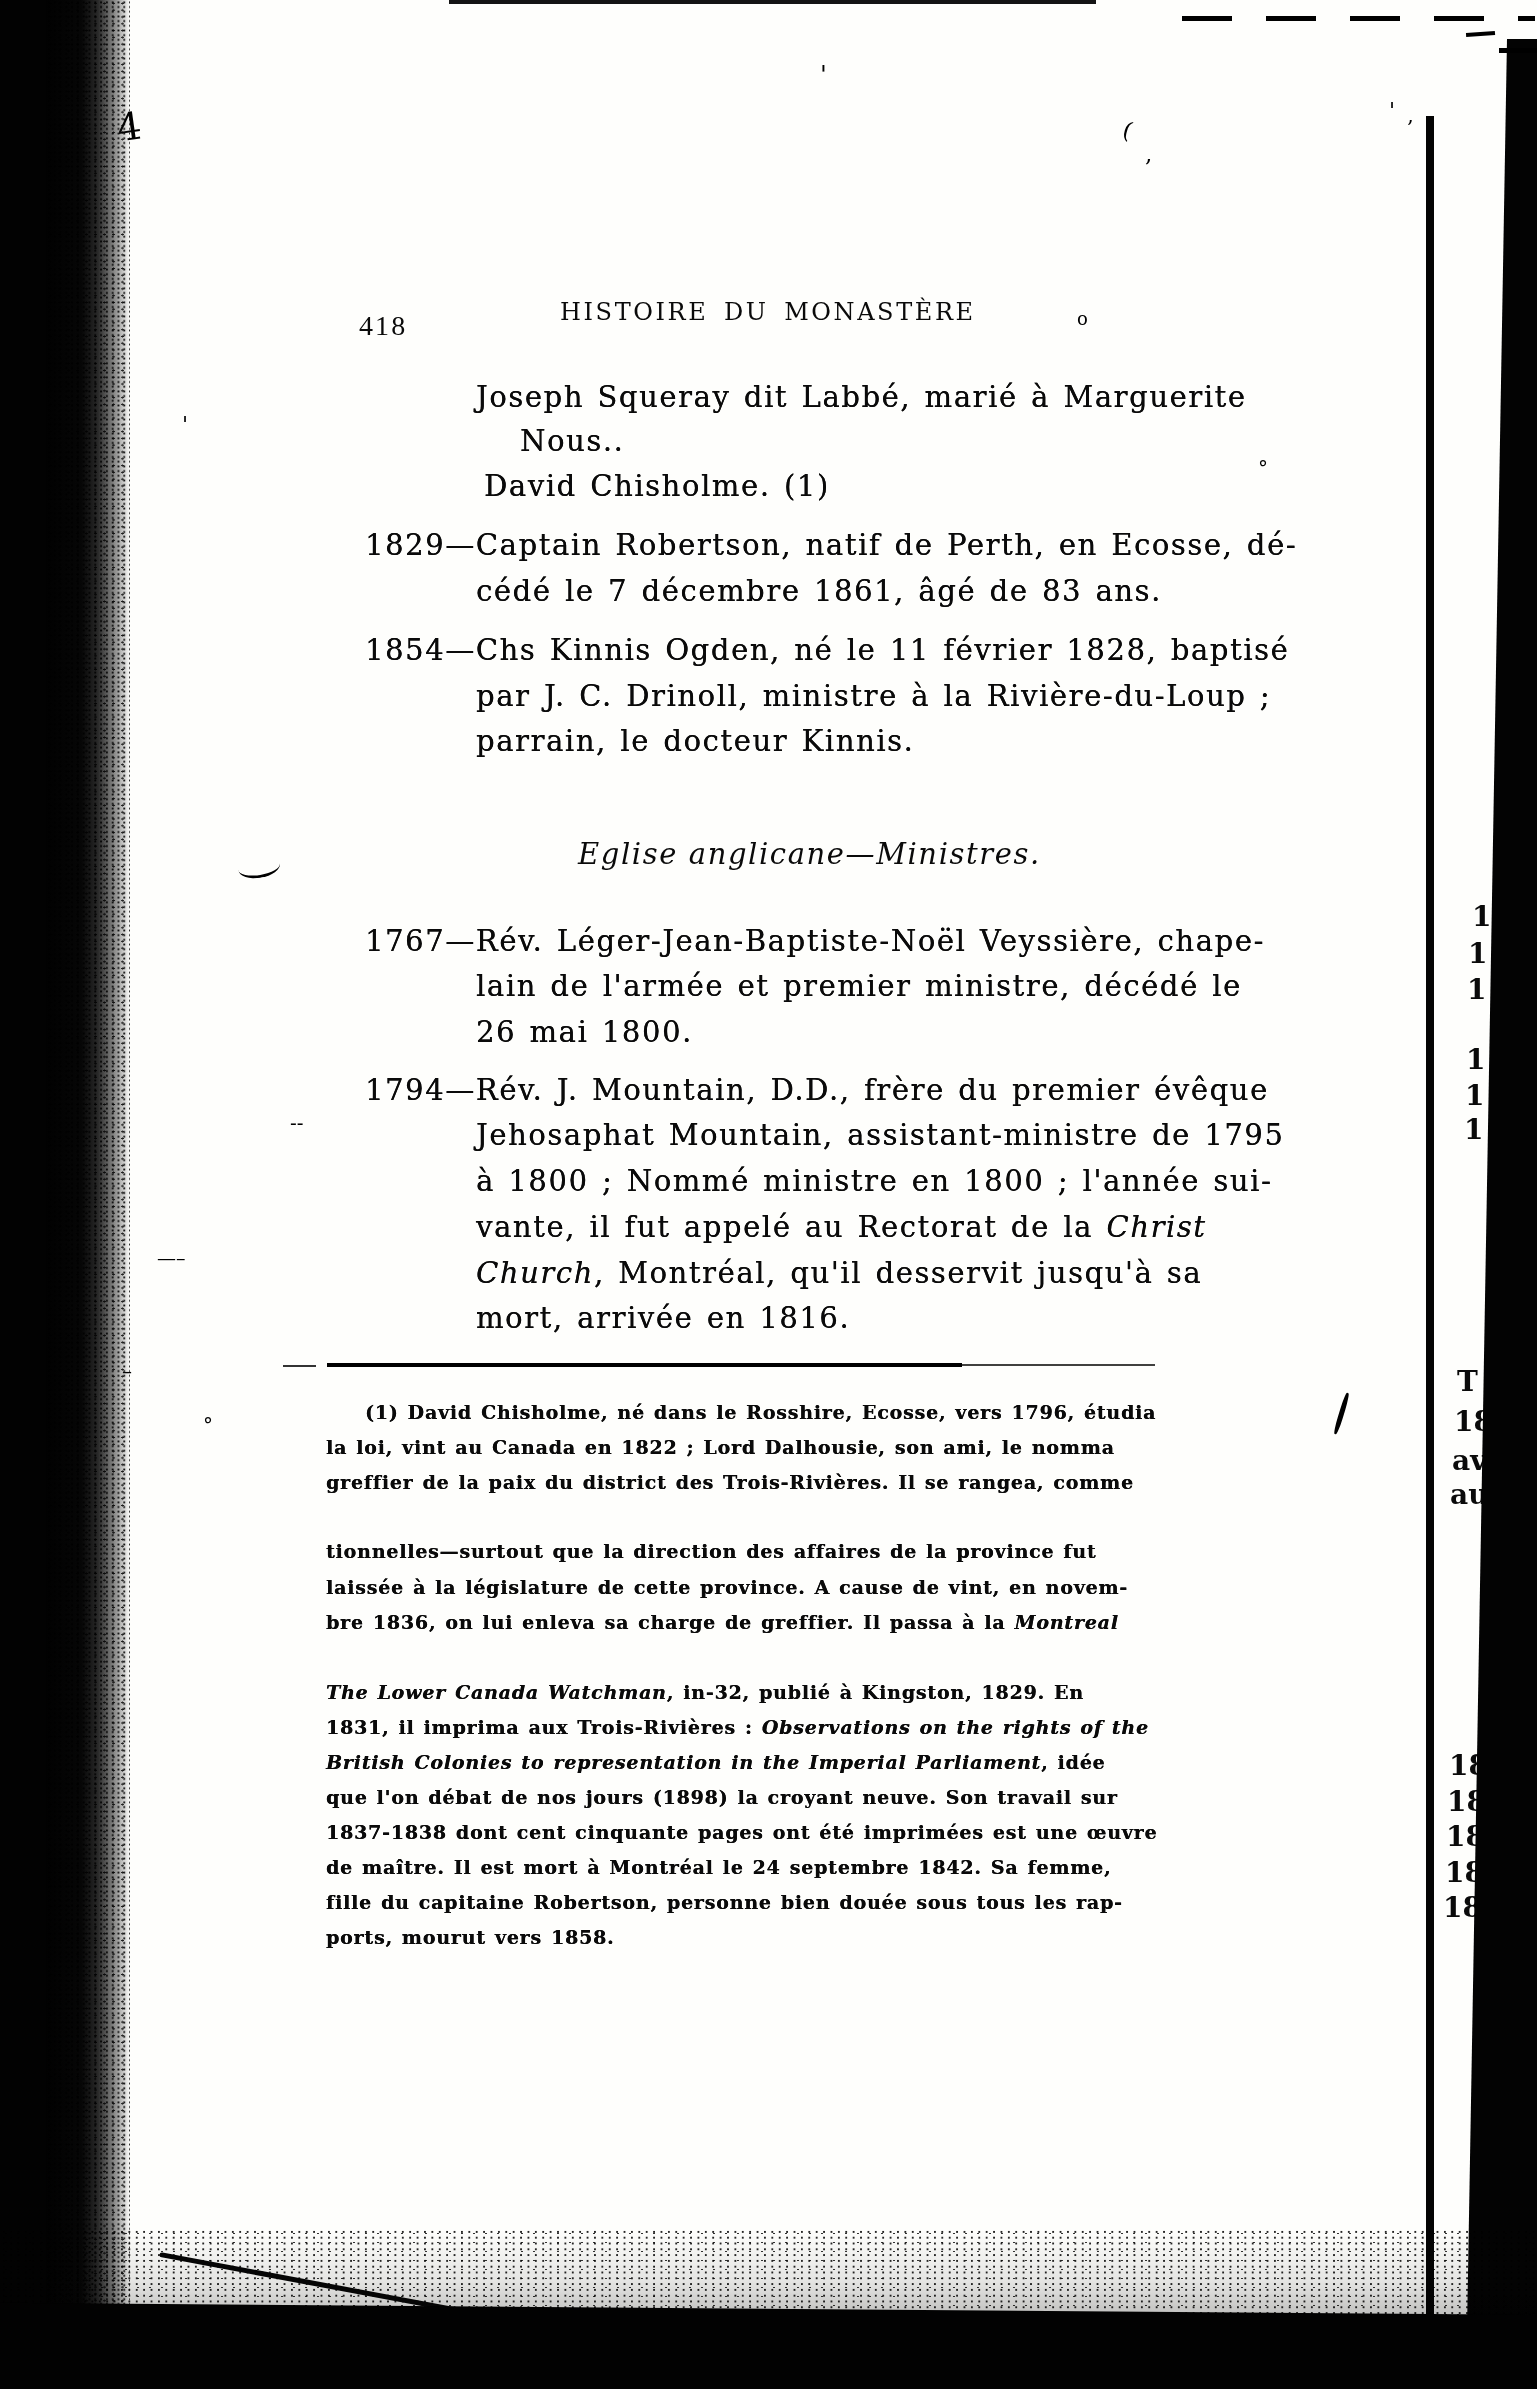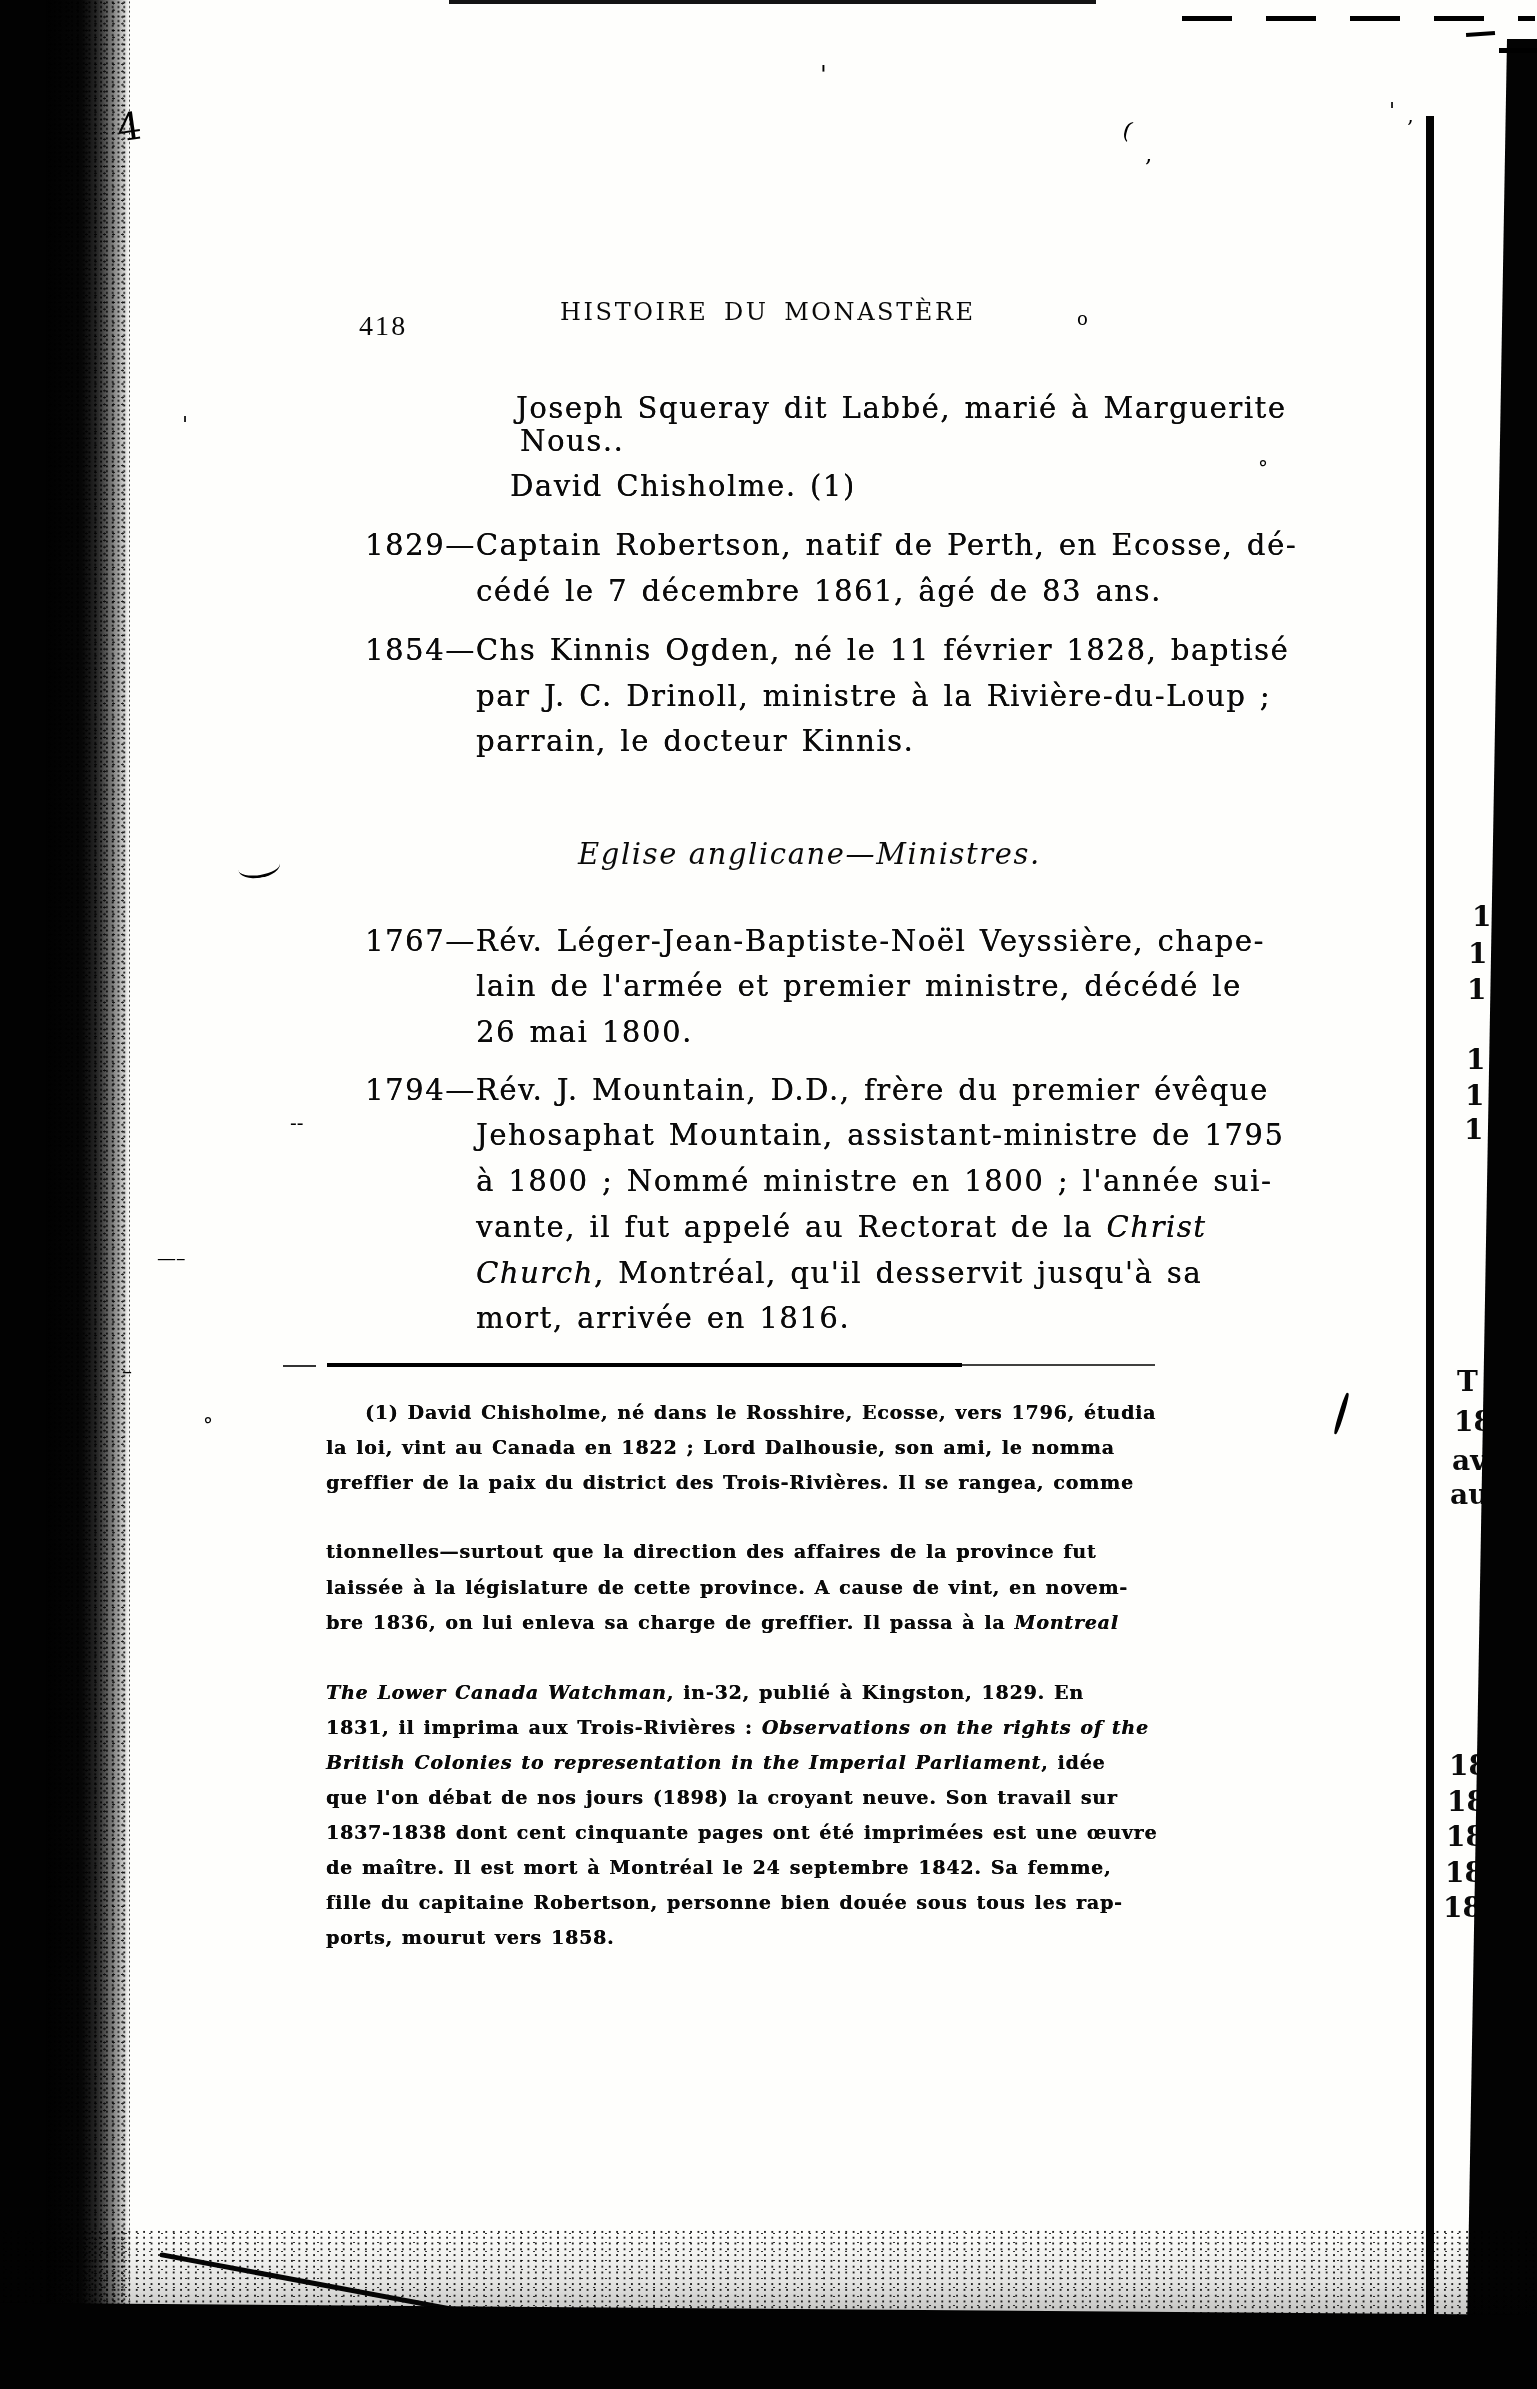--- a/index.html
+++ b/index.html
@@ -63,23 +63,23 @@
   .frag{position:absolute;font-size:28px;font-weight:bold;white-space:nowrap;}
 </style>
 </head>
 <body>
 
 <div class="scan">
 
   <div class="pgnum" style="left:359px;top:310px;font-family:Liberation Serif, serif;">418</div>
   <div class="rhead" style="left:560px;top:298px;">HISTOIRE DU MONASTÈRE</div>
 
-  <div class="bl" style="left:476px;top:394px;margin-left:40px;">Joseph Squeray dit Labbé, marié à Marguerite</div>
+  <div class="bl" style="left:476px;top:383px;">Joseph Squeray dit Labbé, marié à Marguerite</div>
   <div class="bl" style="left:520px;top:427px;">Nous..</div>
-  <div class="bl" style="left:484px;top:472px;margin-left:26px;">David Chisholme. (1)</div>
+  <div class="bl" style="left:484px;top:472px;">David Chisholme. (1)</div>
 
   <div class="bl" style="left:365px;top:531px;">1829—Captain Robertson, natif de Perth, en Ecosse, dé-</div>
   <div class="bl" style="left:476px;top:577px;">cédé le 7 décembre 1861, âgé de 83 ans.</div>
 
   <div class="bl" style="left:365px;top:636px;">1854—Chs Kinnis Ogden, né le 11 février 1828, baptisé</div>
   <div class="bl" style="left:476px;top:682px;">par J. C. Drinoll, ministre à la Rivière-du-Loup ;</div>
   <div class="bl" style="left:476px;top:727px;">parrain, le docteur Kinnis.</div>
 
   <div class="heading-it" style="left:578px;top:837px;">Eglise anglicane—Ministres.</div>
 

